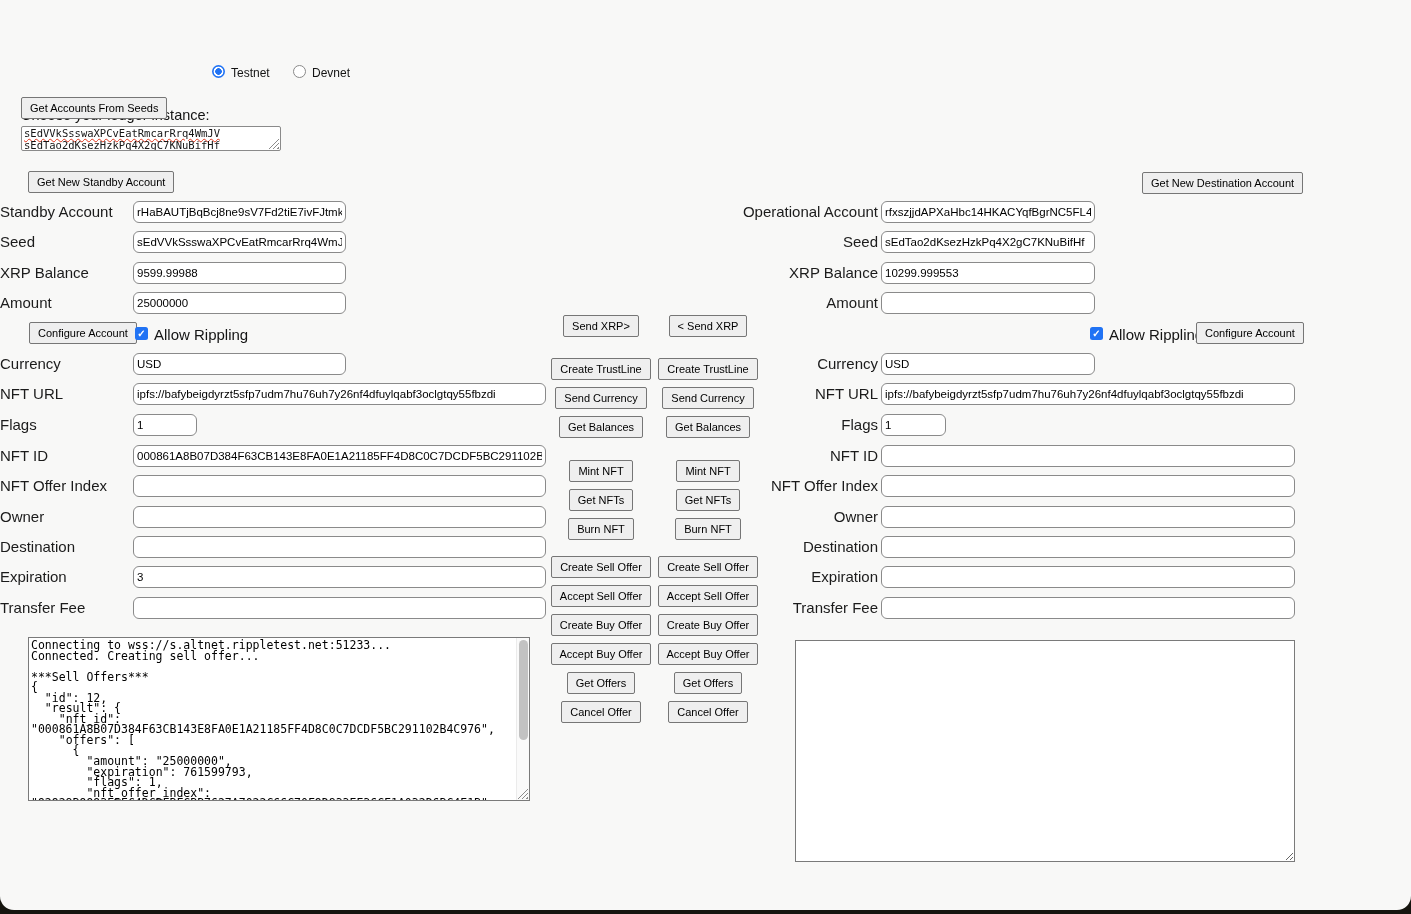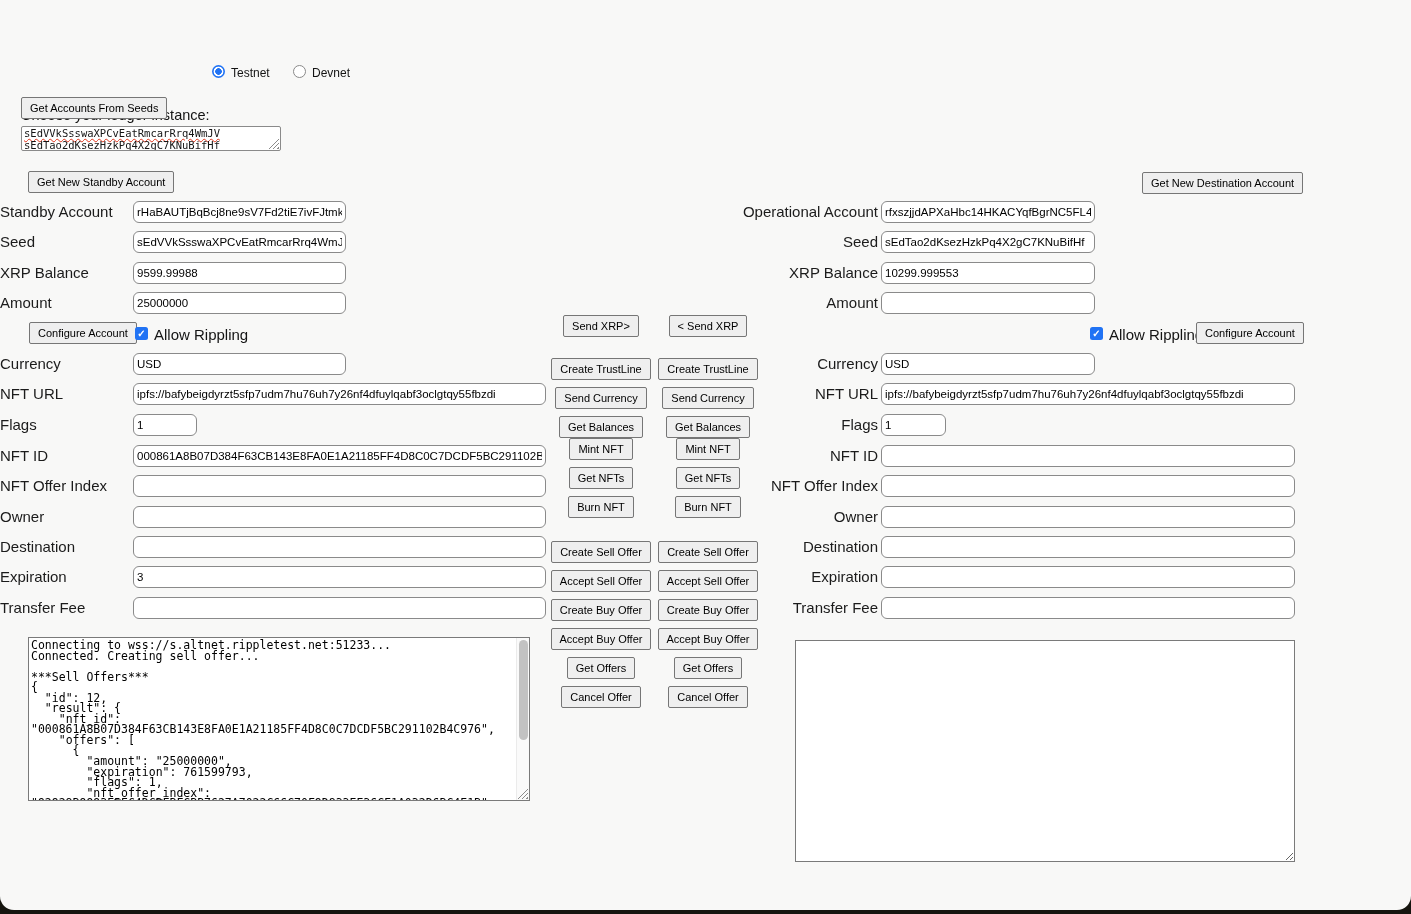--- a/index.html
+++ b/index.html
@@ -98,22 +98,22 @@
   .cbx::after { content: "✓"; color: #fff; font-size: 10px; font-weight: 700; line-height: 1; }
   .cbx-label { position: absolute; font-size: 15px; line-height: 15px; white-space: nowrap; }
 
   .mid-col {
     position: absolute; top: 315px; width: 120px;
     display: flex; flex-direction: column; align-items: center;
   }
   .mid-col .btn { position: static; }
   .mt7  { margin-top: 7px; }
   .mt21 { margin-top: 21px; }
-  .mt22 { }
-  .mt23 { margin-top: 23px; }
+  .mt22 { margin-top: 22px; }
+  .mt23 { margin-top: 16px; }
 
   .resbox {
     position: absolute;
     background: #fff;
     border: 1px solid #7a7a7a;
     overflow: hidden;
   }
   .res-text {
     position: absolute; left: 0; top: 0; right: 13px; bottom: 0;
     font-family: "DejaVu Sans Mono", monospace;

